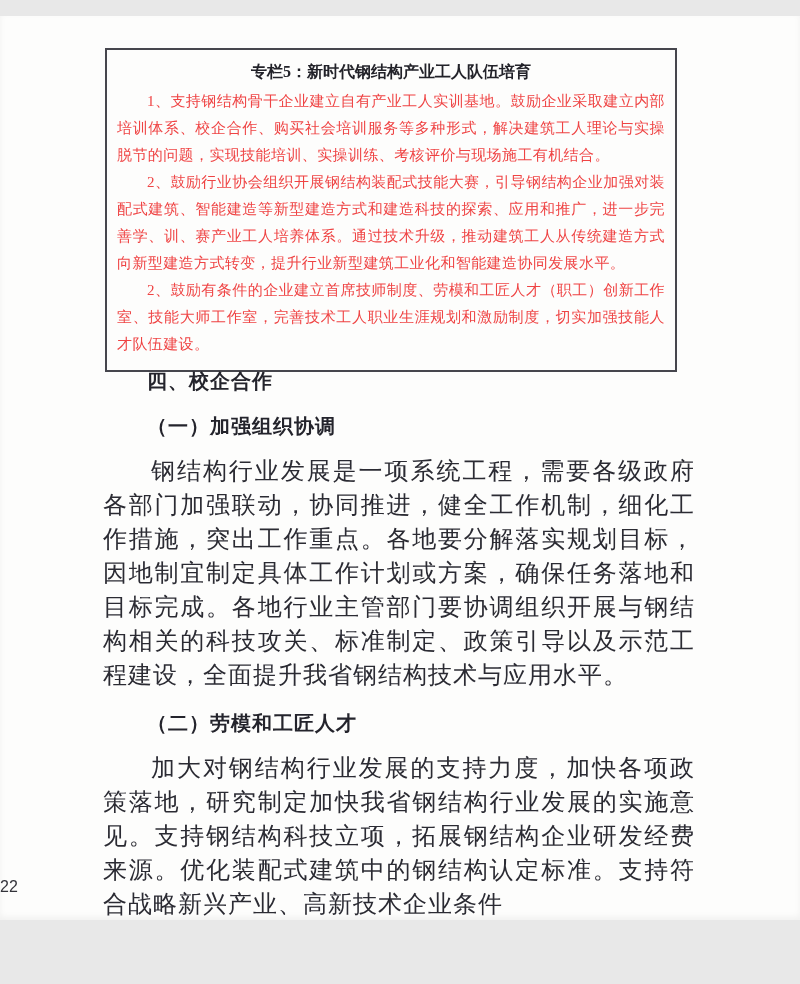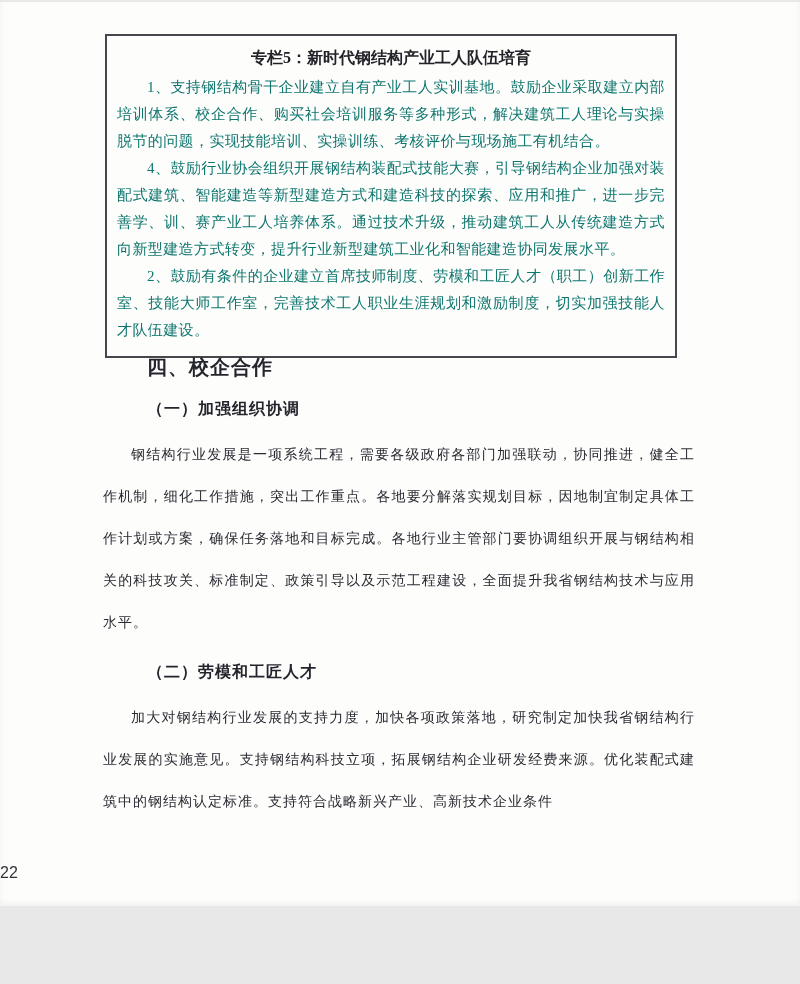--- a/index.html
+++ b/index.html
@@ -4,21 +4,21 @@
 <style>
   html, body {
     margin: 0;
     padding: 0;
     background: #e8e8e8;
   }
   .page {
     position: relative;
     width: 800px;
     height: 904px;
-    margin: 2px auto;
+    margin: 16px auto;
     background: #fdfdfc;
     color: #2b2b33;
     font-family: "Liberation Serif", serif;
     overflow: hidden;
     box-shadow: inset 0 -3px 6px rgba(0,0,0,0.05);
   }
   
   .callout-box {
     position: absolute;
     left: 105px;
@@ -37,49 +37,49 @@
     margin: 2px 0 2px 0;
     color: #222229;
   }
   .callout-para {
     margin: 0;
     font-size: 15px;
     line-height: 27px;
     letter-spacing: 0.4px;
     text-indent: 2em;
     text-align: justify;
-    color: #0f766e;
+    color: #ef4444;
   }
   
   .body-area {
     position: absolute;
     left: 103px;
     top: 348px;
     width: 592px;
   }
   .h-level1 {
     font-size: 20px;
     font-weight: bold;
     color: #24242c;
     margin: 4px 0 18px 0;
     padding-left: 44px;
     letter-spacing: 1px;
   }
   .h-level2 {
-    font-size: 16px;
+    font-size: 20px;
     font-weight: bold;
     color: #24242c;
     margin: 18px 0 14px 0;
     padding-left: 44px;
     letter-spacing: 1px;
   }
   .body-para {
     margin: 0 0 10px 0;
-    font-size: 14px;
-    line-height: 42px;
+    font-size: 24px;
+    line-height: 34px;
     letter-spacing: 1px;
     text-indent: 2em;
     text-align: justify;
     color: #2b2b33;
   }
   
   .page-number {
     position: absolute;
     left: 0;
     right: 0;
@@ -91,21 +91,21 @@
   }
 </style>
 </head>
 <body>
 
 <div class="page">
 
   <div class="callout-box">
     <div class="callout-title">专栏5：新时代钢结构产业工人队伍培育</div>
     <p class="callout-para">1、支持钢结构骨干企业建立自有产业工人实训基地。鼓励企业采取建立内部培训体系、校企合作、购买社会培训服务等多种形式，解决建筑工人理论与实操脱节的问题，实现技能培训、实操训练、考核评价与现场施工有机结合。</p>
-    <p class="callout-para">4、鼓励行业协会组织开展钢结构装配式技能大赛，引导钢结构企业加强对装配式建筑、智能建造等新型建造方式和建造科技的探索、应用和推广，进一步完善学、训、赛产业工人培养体系。通过技术升级，推动建筑工人从传统建造方式向新型建造方式转变，提升行业新型建筑工业化和智能建造协同发展水平。</p>
+    <p class="callout-para">2、鼓励行业协会组织开展钢结构装配式技能大赛，引导钢结构企业加强对装配式建筑、智能建造等新型建造方式和建造科技的探索、应用和推广，进一步完善学、训、赛产业工人培养体系。通过技术升级，推动建筑工人从传统建造方式向新型建造方式转变，提升行业新型建筑工业化和智能建造协同发展水平。</p>
     <p class="callout-para">2、鼓励有条件的企业建立首席技师制度、劳模和工匠人才（职工）创新工作室、技能大师工作室，完善技术工人职业生涯规划和激励制度，切实加强技能人才队伍建设。</p>
   </div>
 
   <div class="body-area">
     <div class="h-level1">四、校企合作</div>
 
     <div class="h-level2">（一）加强组织协调</div>
     <p class="body-para">钢结构行业发展是一项系统工程，需要各级政府各部门加强联动，协同推进，健全工作机制，细化工作措施，突出工作重点。各地要分解落实规划目标，因地制宜制定具体工作计划或方案，确保任务落地和目标完成。各地行业主管部门要协调组织开展与钢结构相关的科技攻关、标准制定、政策引导以及示范工程建设，全面提升我省钢结构技术与应用水平。</p>
 
     <div class="h-level2">（二）劳模和工匠人才</div>

